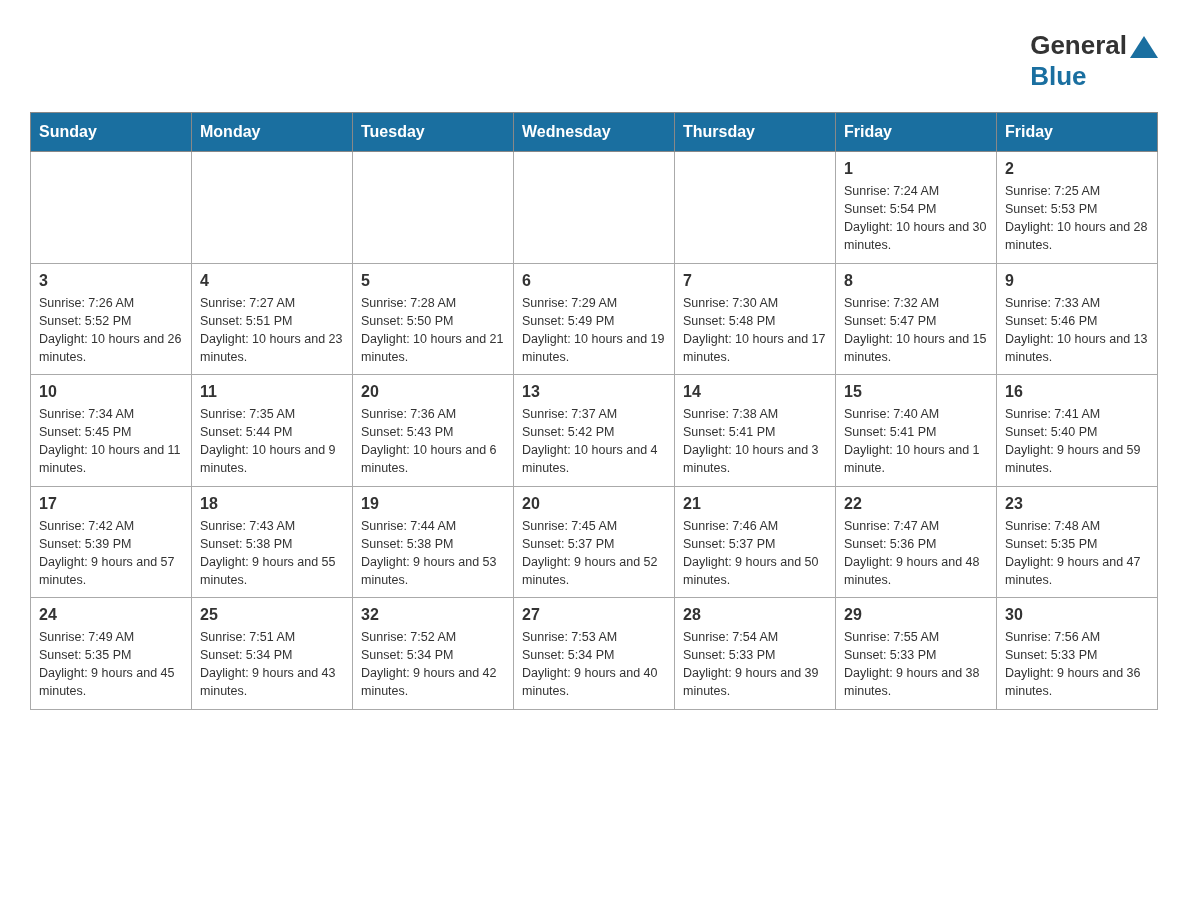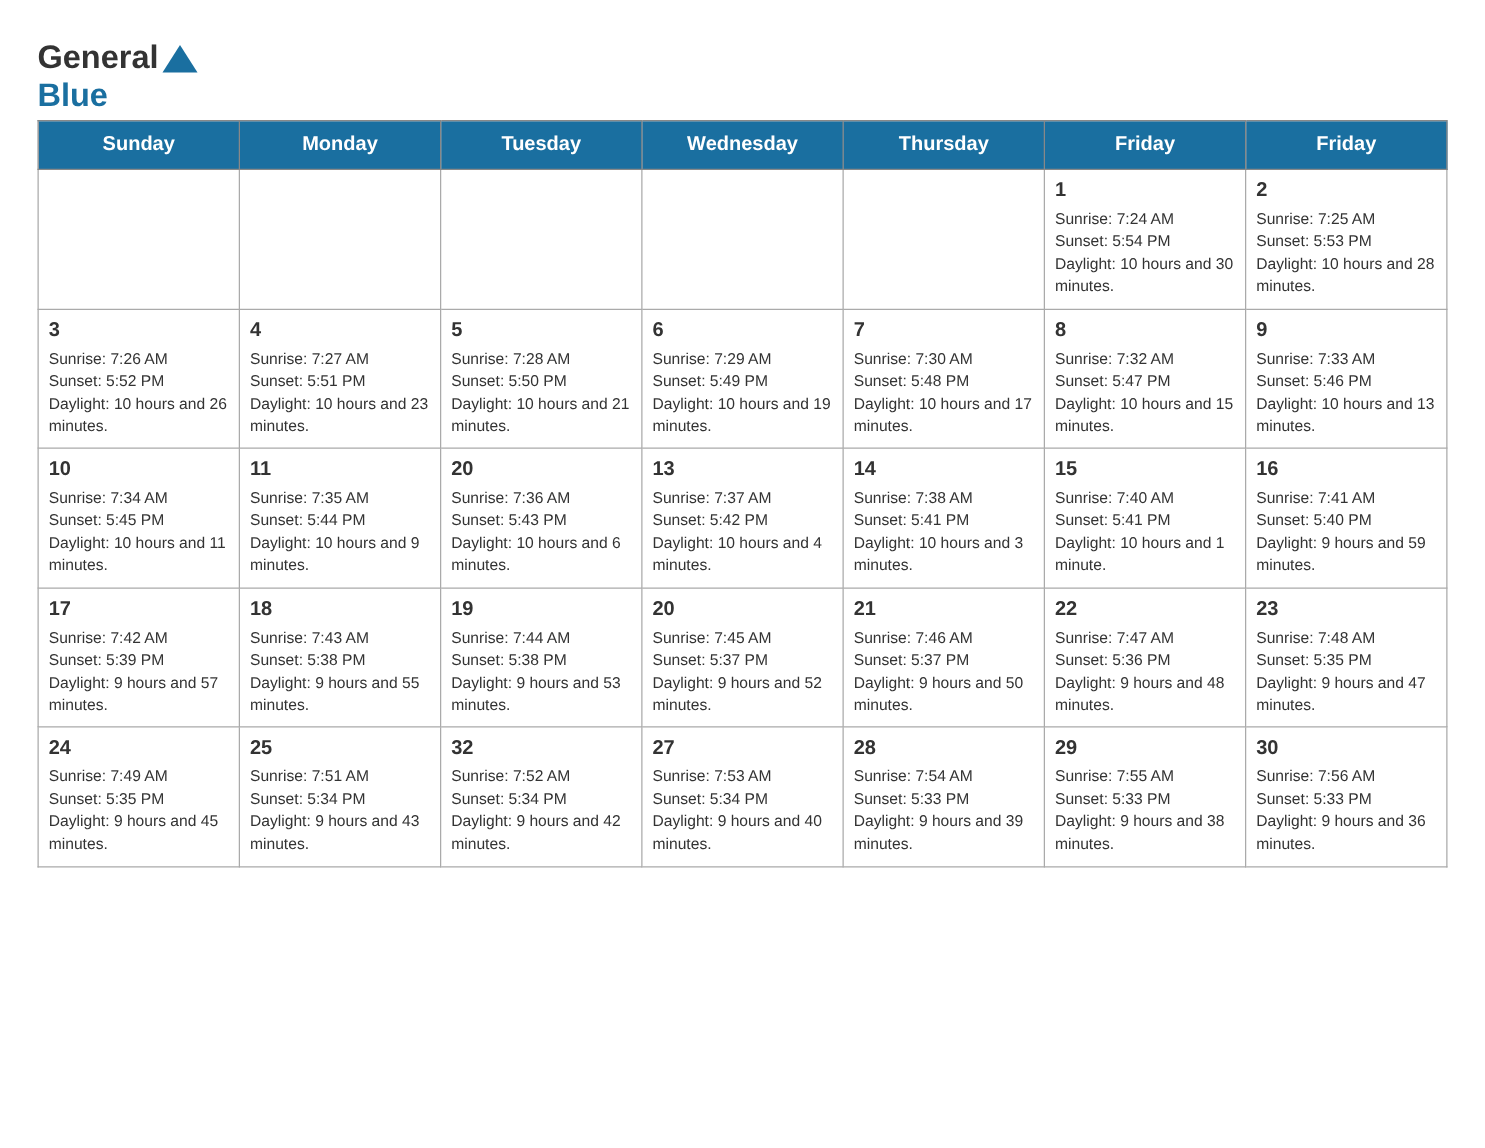--- a/index.html
+++ b/index.html
@@ -5,23 +5,23 @@
     * { box-sizing: border-box; margin: 0; padding: 0; }
     body {
       font-family: Arial, sans-serif;
       background: #fff;
       padding: 20px 30px;
       width: 1188px;
       min-height: 918px;
     }
     .header {
       display: flex;
-      justify-content: flex-start;
+      justify-content: flex-end;
       align-items: flex-start;
-      margin-bottom: 4px;
+      margin-bottom: 20px;
     }
     .logo {
       display: flex;
       flex-direction: column;
       align-items: flex-start;
       margin-top: 10px;
     }
     .logo-text {
       display: flex;
       align-items: center;
@@ -67,21 +67,21 @@
       width: 100%;
       border-collapse: collapse;
       border: 1px solid #888;
     }
     .calendar th {
       background-color: #1a6fa0;
       color: #fff;
       padding: 10px 8px;
       font-size: 16px;
       font-weight: bold;
-      text-align: center;
+      text-align: left;
       border: 1px solid #888;
     }
     .calendar td {
       vertical-align: top;
       padding: 8px;
       border: 1px solid #aaa;
       width: 14.28%;
       min-height: 110px;
       height: 110px;
     }

